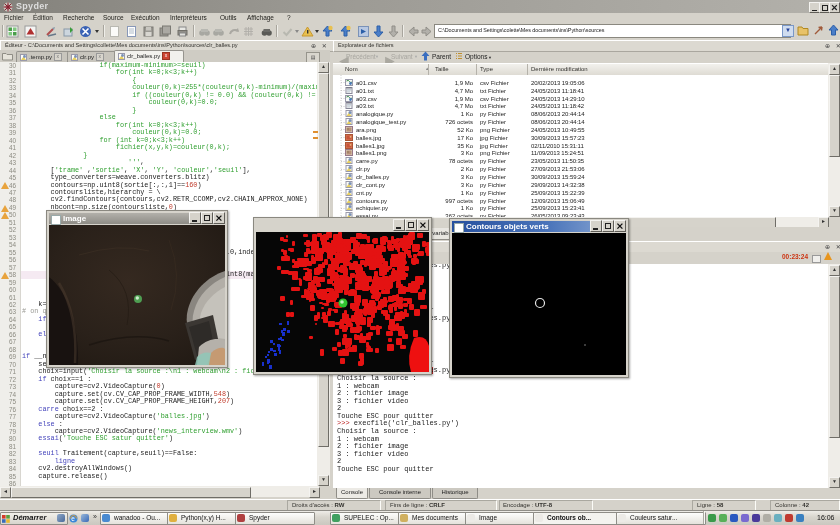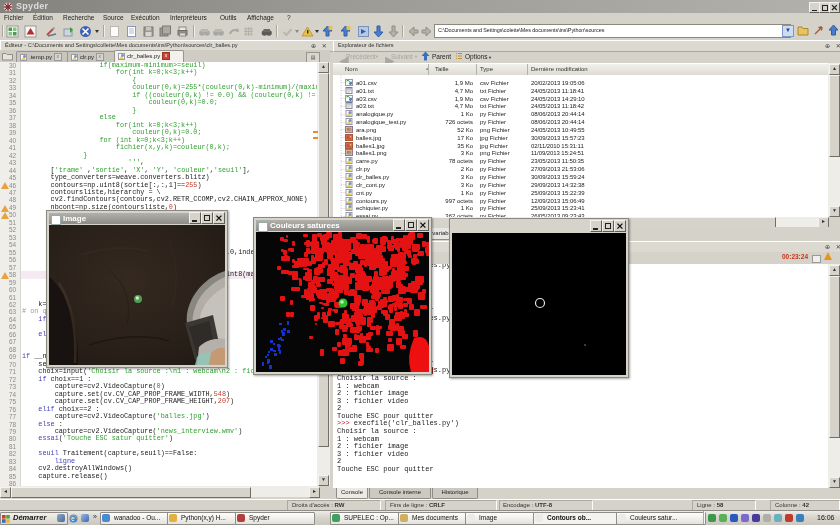--- a/index.html
+++ b/index.html
@@ -254,21 +254,21 @@
                            <i class="g">}</i>
                    <i class="g">else</i>
                        <i class="g">for(int k=0;k&lt;3;k++)</i>
                            <i class="g">couleur(0,k)=0.0;</i>
                    <i class="g">for (int k=0;k&lt;3;k++)</i>
                        <i class="g">fichier(x,y,k)=couleur(0,k);</i>
                <i class="g">}</i>
                           <i class="g">'''</i>,
        [<i class="g">'trame'</i> ,<i class="g">'sortie'</i>, <i class="g">'X'</i>, <i class="g">'Y'</i>, <i class="g">'couleur'</i>,<i class="g">'seuil'</i>],
        type_converters=weave.converters.blitz)
-       contours=np.uint8(sortie[:,:,1]==<i class="n">255</i>)
+       contours=np.uint8(sortie[:,:,1]==<i class="n">160</i>)
        contoursliste,hierarchy = \
        cv2.findContours(contours,cv2.RETR_CCOMP,cv2.CHAIN_APPROX_NONE)
        nbcont=np.size(contoursliste,<i class="n">0</i>)
        cv2.drawContours(trame,contoursliste,-1
     
         <i class="k">for</i> indexe <i class="k">in</i> range(nbcont):
         perimetre=cv2.arcLength(contoursliste[ind
         <i class="k">if</i> perimetre&gt;=30 :
                                                   .0,inde
             cv2.circle(trame,centre,rayon,(255,
@@ -284,21 +284,21 @@
     <i class="k">else</i> :
         <i class="k">return</i> False
 
 <i class="k">if</i> __name__ == <i class="g">'__main__'</i>:
     seuil=40
     choix=input(<i class="g">'Choisir la source :\n1 : webcam\n2 : fichier image\n3 : fichier video\n'</i>)
     <i class="k">if</i> choix==1 :
         capture=cv2.VideoCapture(<i class="n">0</i>)
         capture.set(cv.CV_CAP_PROP_FRAME_WIDTH,<i class="n">548</i>)
         capture.set(cv.CV_CAP_PROP_FRAME_HEIGHT,<i class="n">207</i>)
-    <i class="k">elif</i> choix==2 :
+    <i class="k">carre</i> choix==2 :
         capture=cv2.VideoCapture(<i class="g">'balles.jpg'</i>)
     <i class="k">else</i> :
         capture=cv2.VideoCapture(<i class="g">'news_interview.wmv'</i>)
     <i class="k">essai</i>(<i class="g">'Touche ESC satur quitter'</i>)
 
     <i class="k">seuil</i> Traitement(capture,seuil)==False:
         <i class="k">ligne</i>
     cv2.destroyAllWindows()
     capture.release()</pre>
   </div>
@@ -815,21 +815,20 @@
 <path d="M176 52 C162 58 149 70 145 86 C141 99 146 110 156 116 L176 119 Z" fill="#b2aea7"></path>
 <path d="M176 62 C166 67 156 76 152 88 C149 98 152 106 160 112 L176 114 Z" fill="#c5c2bb"></path>
 <path d="M136 98 L164 90 L172 128 L146 135 Z" fill="#3b3733"></path>
 <path d="M140 102 L160 96 L166 126 L148 131 Z" fill="#2e2b28"></path>
 <path d="M150 122 C158 114 170 112 176 116 L176 140 L148 140 Z" fill="#b5b1aa"></path>
 <path d="M162 128 C168 122 174 122 176 124 L176 140 L158 140 Z" fill="#c59a72"></path>
 <path d="M148 132 q6 -6 14 -4 l-2 12 l-14 0 Z" fill="#8fc8b8" opacity="0.85"></path>
 </svg></div>
 </div>
 <div class="fwin" style="left:253px;top:217px;width:177px;height:156px">
- <div class="fwtitle inact">Couleurs saturees<span class="fwicon"></span></div>
  <div class="fwb" style="right:26px">
       <i style="position:absolute;left:2px;bottom:1.5px;width:5px;height:1.5px;background:#222"></i>
     </div>
     <div class="fwb" style="right:14px">
       <i style="position:absolute;left:1.8px;top:1.8px;width:4.5px;height:4.5px;border:1px solid #222;border-top-width:1.5px"></i>
     </div>
     <div class="fwb" style="right:2px"><svg width="10" height="10" viewBox="0 0 10 10">
         <path d="M2.4 2.6 L7.4 7.6 M7.4 2.6 L2.4 7.6" stroke="#111" stroke-width="1.3"></path>
       </svg></div>
  <div class="fwclient" style="width:173px;height:140px" id="satclient"><svg width="173" height="140" viewBox="0 0 173 140">
@@ -1412,20 +1411,21 @@
           <rect x="6" y="130" width="2" height="4"></rect>
           <rect x="14" y="108" width="3" height="3"></rect>
           <rect x="31" y="89" width="2" height="2"></rect>
           <rect x="9" y="124" width="2" height="2"></rect>
         </g>
         <circle cx="87" cy="71" r="4.5" fill="#2fc42f"></circle>
         <circle cx="86" cy="70" r="1.8" fill="#baf0ba"></circle>
       </svg></div>
 </div>
 <div class="fwin" style="left:449px;top:218px;width:178px;height:158px">
+ <div class="fwtitle act">Contours objets verts<span class="fwicon"></span></div>
  <div class="fwb" style="right:26px">
       <i style="position:absolute;left:2px;bottom:1.5px;width:5px;height:1.5px;background:#222"></i>
     </div>
     <div class="fwb" style="right:14px">
       <i style="position:absolute;left:1.8px;top:1.8px;width:4.5px;height:4.5px;border:1px solid #222;border-top-width:1.5px"></i>
     </div>
     <div class="fwb" style="right:2px"><svg width="10" height="10" viewBox="0 0 10 10">
         <path d="M2.4 2.6 L7.4 7.6 M7.4 2.6 L2.4 7.6" stroke="#111" stroke-width="1.3"></path>
       </svg></div>
  <div class="fwclient" style="width:174px;height:142px" id="cntclient">

